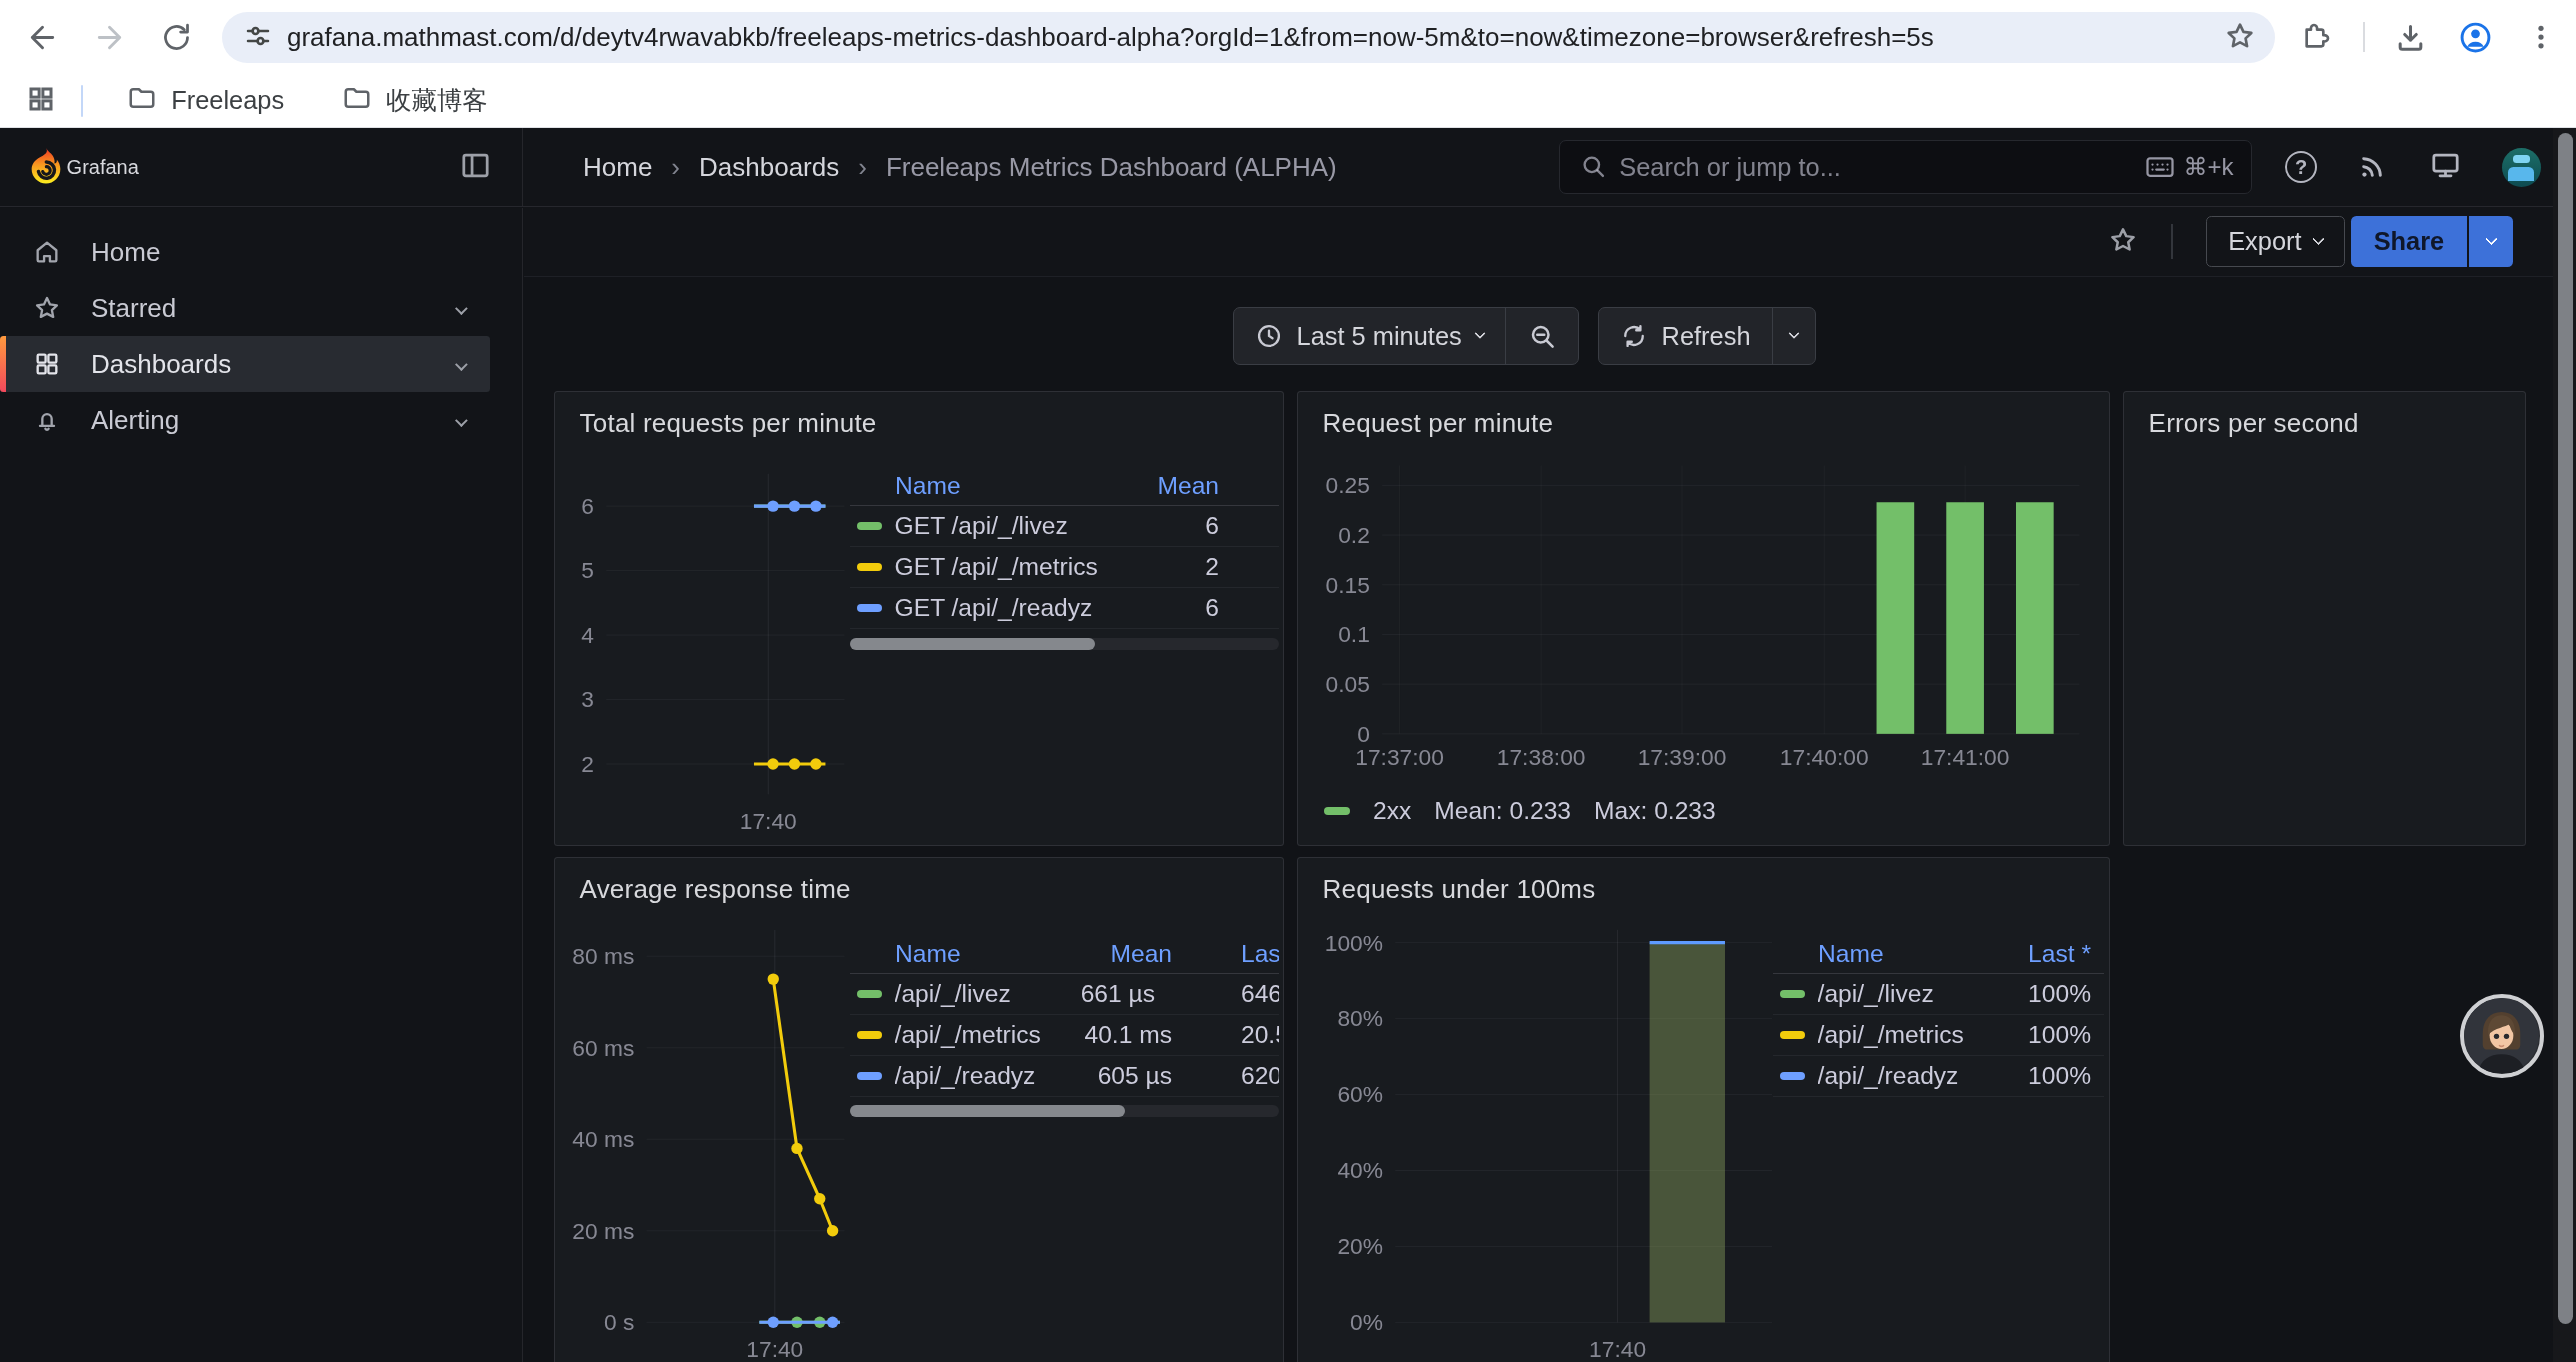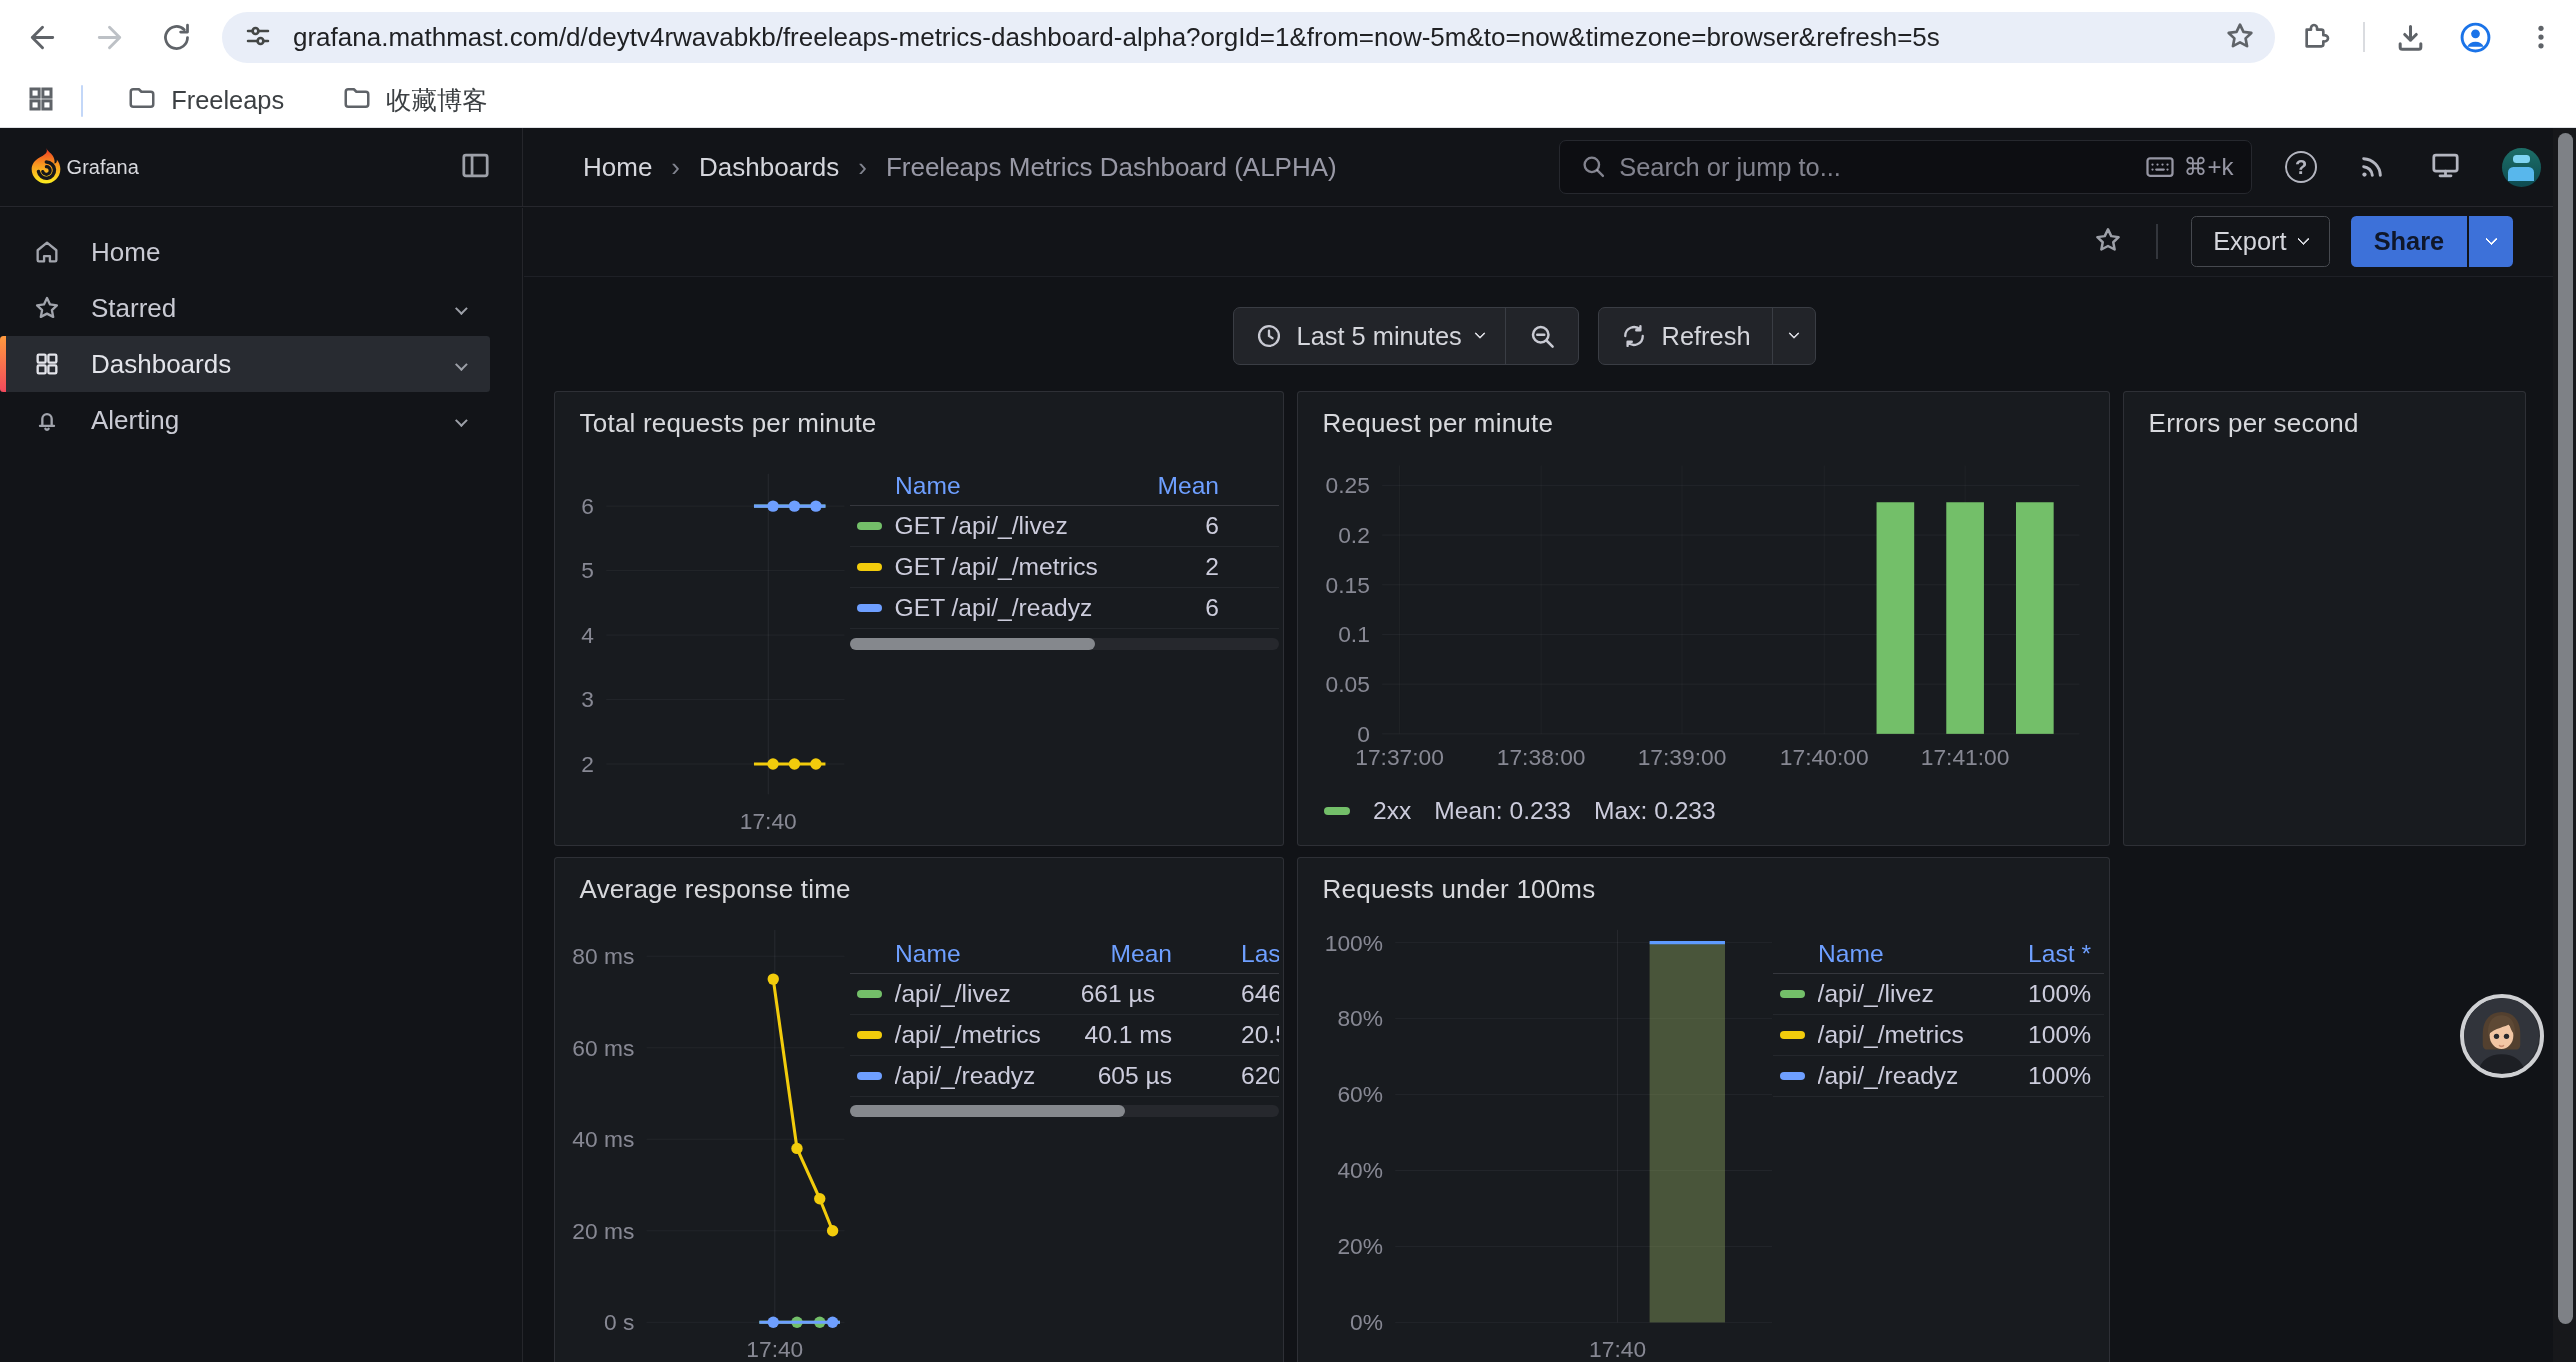--- a/index.html
+++ b/index.html
@@ -7,21 +7,21 @@
   body{font-family:"Liberation Sans",sans-serif}
   .screen{position:relative;width:2576px;height:1363px;background:#111317;overflow:hidden}
 
   
   .toolbar{position:absolute;left:0;top:0;width:100%;height:74px;background:#ffffff;display:flex;align-items:center}
   .tb-ic{flex:none;width:39px;height:39px;display:flex;align-items:center;justify-content:center;color:#5f6368}
   .tb-ic.disabled{color:#bdc1c6}
   .back{margin-left:23px}.fwd{margin-left:28px}.rld{margin-left:28px}
   .urlpill{flex:1;height:51px;margin:0 23px 0 26px;background:#e9eef8;border-radius:25.4px;display:flex;align-items:center;min-width:0}
   .tune{margin-left:21px;color:#444746;flex:none}
-  .urltext{margin-left:20px;flex:1;font-size:26px;color:#202124;white-space:nowrap;overflow:hidden;border:none;background:transparent;outline:none;font-family:"Liberation Sans",sans-serif}
+  .urltext{margin-left:14px;flex:1;font-size:26px;color:#202124;white-space:nowrap;overflow:hidden;border:none;background:transparent;outline:none;font-family:"Liberation Sans",sans-serif}
   .starbtn{flex:none;margin-right:19px;color:#5f6368}
   .tb-right{display:flex;align-items:center;flex:none;margin-right:16px;gap:26px}
   .vsep-lt{width:1.8px;height:30px;background:#dadce0}
   .bookmarks{position:absolute;left:0;top:74px;width:100%;height:54px;background:#ffffff;border-bottom:0.9px solid #dfe1e5;display:flex;align-items:center}
   .apps{margin-left:26px;color:#5f6368}
   .bm-sep{width:2.6px;height:32px;background:#c3d7f8;margin-left:24.6px;border-radius:1.8px}
   .bm{display:flex;align-items:center;gap:14px;margin-left:30px;color:#3c4043;font-size:25.4px;padding:7px 14px;border-radius:7px}
   .bm .fold{color:#5f6368}
 
   
@@ -41,21 +41,21 @@
   .gtop-icons{display:flex;align-items:center;gap:40px;margin:0 35px 0 33px;color:#b4b6c0}
   .helpc{width:32px;height:32px;border:2.2px solid #b4b6c0;border-radius:50%;display:flex;align-items:center;justify-content:center;font-size:20px;font-weight:700}
   .gavatar{width:39px;height:39px;border-radius:50%;background:linear-gradient(180deg,#1d6f68,#0d4a50);position:relative;overflow:hidden}
   .gavatar::before{content:"";position:absolute;left:10.5px;top:7px;width:17.5px;height:8px;border-radius:3.5px;background:#7fd4f2}
   .gavatar::after{content:"";position:absolute;left:6.1px;top:19px;width:26px;height:14px;border-radius:5.3px 5.3px 0 0;background:#58b7ec}
 
   
   .subhead{position:absolute;left:524px;top:207px;right:23px;height:70px;background:#121418;border-bottom:0.9px solid rgba(204,204,220,.07);display:flex;align-items:center;justify-content:flex-end}
   .sh-star{color:#9da0a8;margin-right:33px}
   .sh-sep{width:1.8px;height:35px;background:#33363c;margin-right:33px}
-  .btn-sec{height:51px;padding:0 21px;border:0.9px solid #46494f;border-radius:5.3px;background:transparent;color:#d5d6dc;font-size:25.4px;font-weight:500;display:flex;align-items:center;gap:12.3px;margin-right:21px;font-family:"Liberation Sans",sans-serif}
+  .btn-sec{height:51px;padding:0 21px;border:0.9px solid #46494f;border-radius:5.3px;background:transparent;color:#d5d6dc;font-size:25.4px;font-weight:500;display:flex;align-items:center;gap:12.3px;margin-right:6px;font-family:"Liberation Sans",sans-serif}
   .share-wrap{display:flex;margin-right:40px}
   .btn-pri{height:51px;padding:0 23px;border:none;background:#3d71d9;color:#0f172a;font-size:25.4px;font-weight:700;display:flex;align-items:center;border-radius:5.3px 0 0 5.3px;font-family:"Liberation Sans",sans-serif}
   .btn-pri-c{height:51px;width:44px;border:none;background:#3d71d9;color:#fff;display:flex;align-items:center;justify-content:center;border-radius:0 5.3px 5.3px 0;margin-left:1.8px}
 
   
   .timerow{position:absolute;left:524px;top:307px;right:51px;height:58px;display:flex;justify-content:center;gap:19px}
   .grp{display:flex;align-items:stretch;background:#222429;border:0.9px solid #3a3d44;border-radius:7px;overflow:hidden}
   .grp .seg{display:flex;align-items:center;gap:14px;padding:0 21px;color:#d5d6dc;font-size:25.4px;font-weight:500;background:transparent;border:none;font-family:"Liberation Sans",sans-serif}
   .grp .div{width:0.9px;background:#3a3d44}
   .chev{display:inline-block;width:11.4px;height:11.4px;border-right:2.6px solid currentColor;border-bottom:2.6px solid currentColor;transform:rotate(45deg) translate(-1.8px,-1.8px);border-radius:0.9px}

